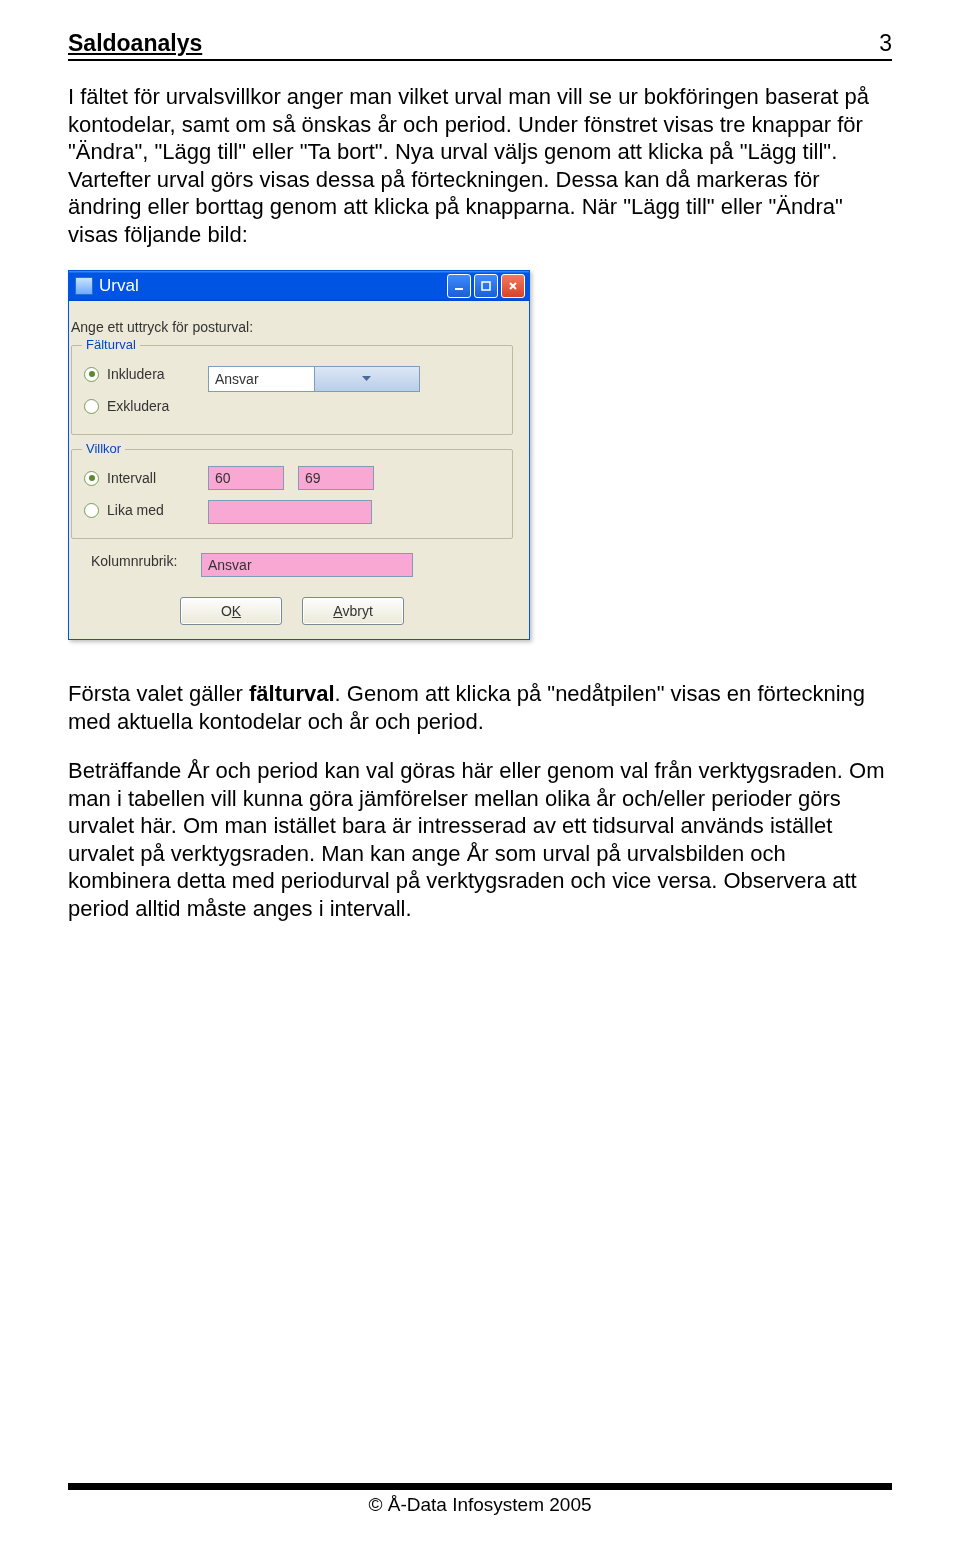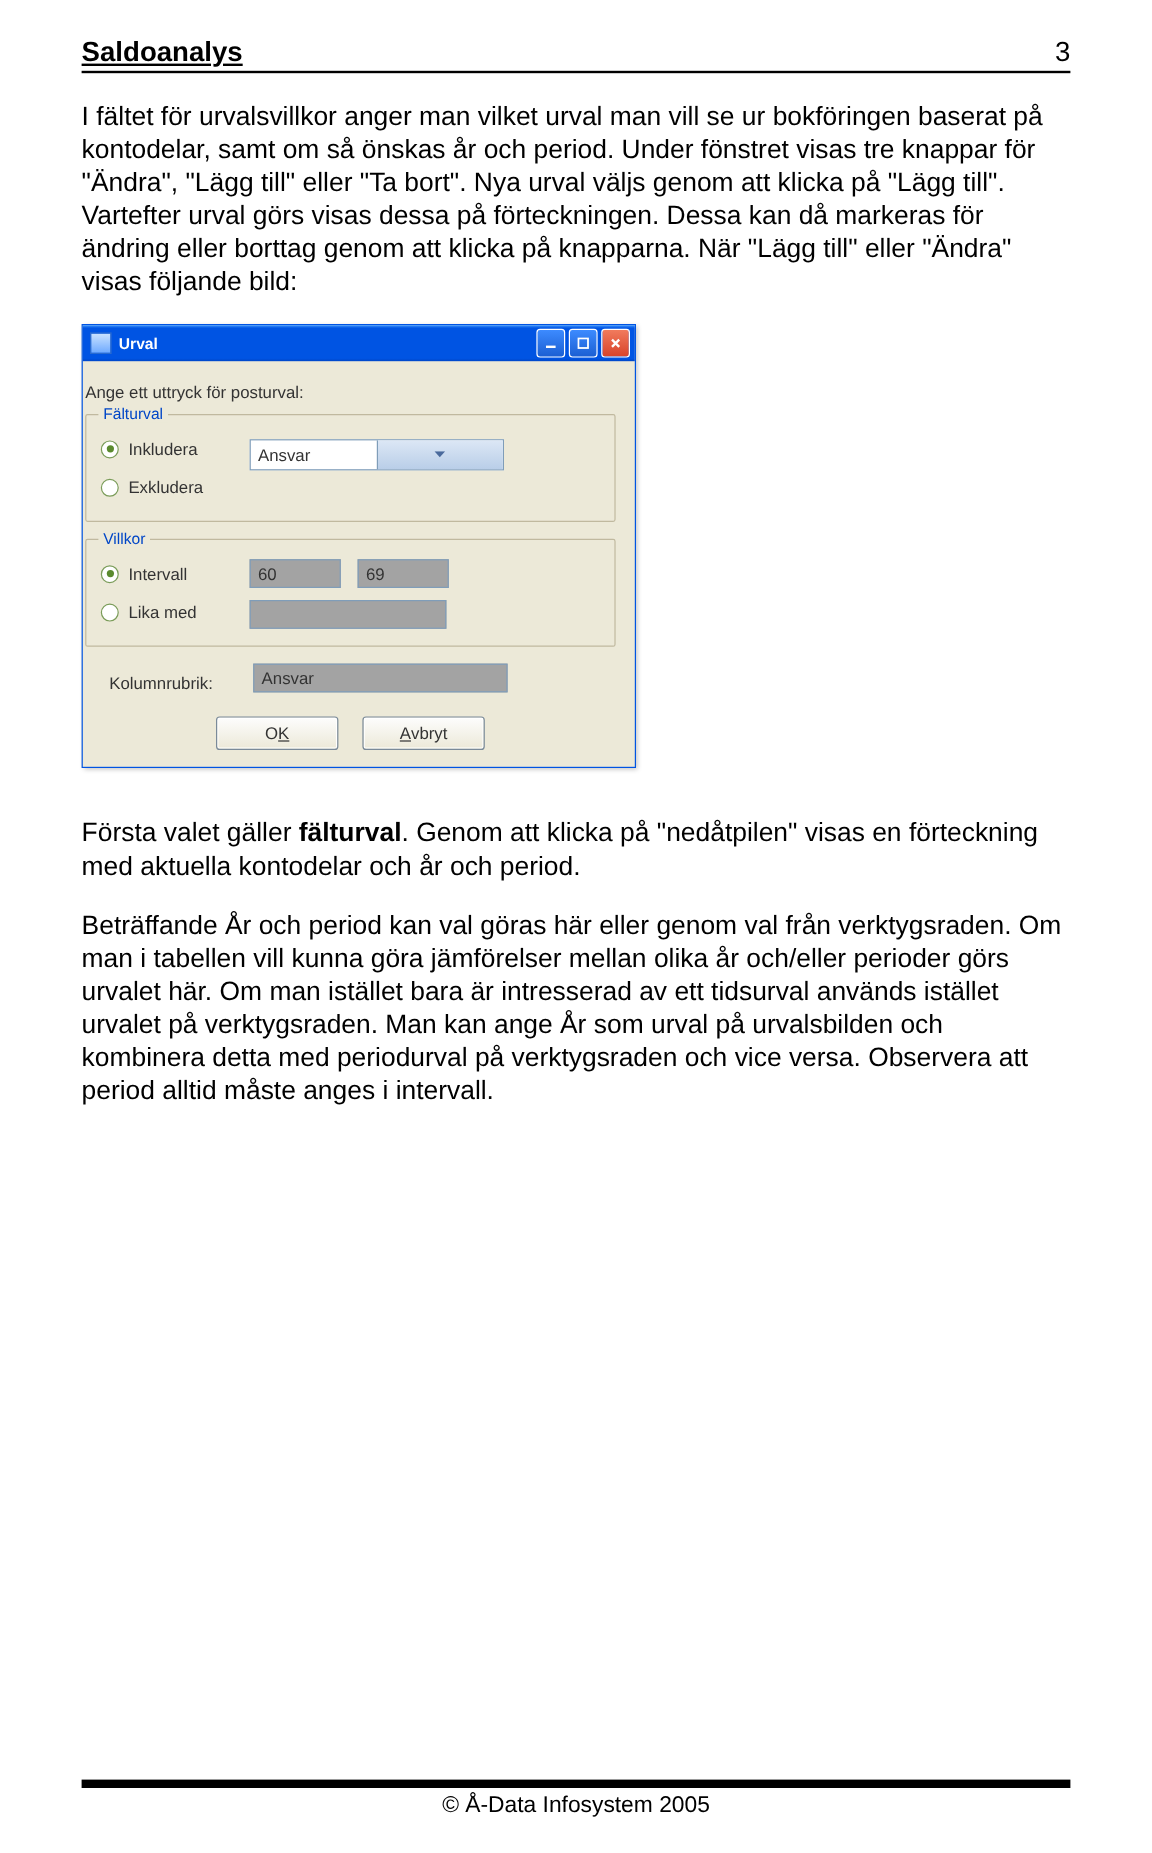--- a/index.html
+++ b/index.html
@@ -59,22 +59,22 @@
     color: #fff;
   }
   .titlebar .app-icon {
     width: 16px; height: 16px;
     background: linear-gradient(#c9e2ff,#6faaff);
     border: 1px solid #2a6bcf;
     margin-right: 6px;
   }
   .titlebar .tb-title {
     flex: 1;
-    font-weight: bold;
-    font-size: 13px;
+    font-weight: normal;
+    font-size: 17px;
   }
   .tb-btns { display: flex; gap: 3px; }
   .tb-btn {
     width: 22px; height: 22px;
     border: 1px solid #fff;
     border-radius: 3px;
     display: flex; align-items: center; justify-content: center;
     color: #fff; font-weight: bold; font-size: 13px;
     background: linear-gradient(#3d8bff,#1b5fd3);
   }
@@ -133,38 +133,38 @@
   .combo span { flex:1; padding: 0 6px; }
   .combo .drop {
     width: 18px; height: 100%;
     background: linear-gradient(#dce7f5,#b9cee8);
     border-left: 1px solid #7f9db9;
     display:flex; align-items:center; justify-content:center;
   }
   .combo .drop svg { display:block; }
 
   .txt {
-    height: 22px; border: 1px solid #7f9db9; background: #a3a3a3;
+    height: 22px; border: 1px solid #7f9db9; background: #f9a8d4;
     padding: 0 6px; font-size: 14px; display:flex; align-items:center;
   }
   .txt.w78 { width: 62px; }
   .txt.w210 { width: 198px; }
 
   .chk-row { display:flex; align-items:center; gap:8px; margin: 16px 0 12px 4px; }
   .checkbox {
     width: 13px; height: 13px;
     border: 1px solid #7a9c59; background:#fff;
     display:inline-flex; align-items:center; justify-content:center;
     flex-shrink: 0;
   }
   .checkbox.checked::after {
     content: '✓';
     color: #3a7a18; font-size: 12px; font-weight: bold; line-height: 1;
   }
-  .field-row { display:flex; align-items:flex-end; gap: 10px; margin: 6px 0 20px 20px; }
+  .field-row { display:flex; align-items:flex-start; margin: 6px 0 20px 20px; }
   .field-row .lbl { width: 110px; text-align: left; font-size:14px; }
 
   .btn-row { display:flex; justify-content:center; gap: 20px; margin-top: 4px; }
   .win-btn {
     width: 100px; height: 26px;
     border: 1px solid #7a8a99;
     border-radius: 3px;
     background: linear-gradient(#fdfdfd,#ece9d8);
     font-size: 14px;
     display:flex; align-items:center; justify-content:center;

